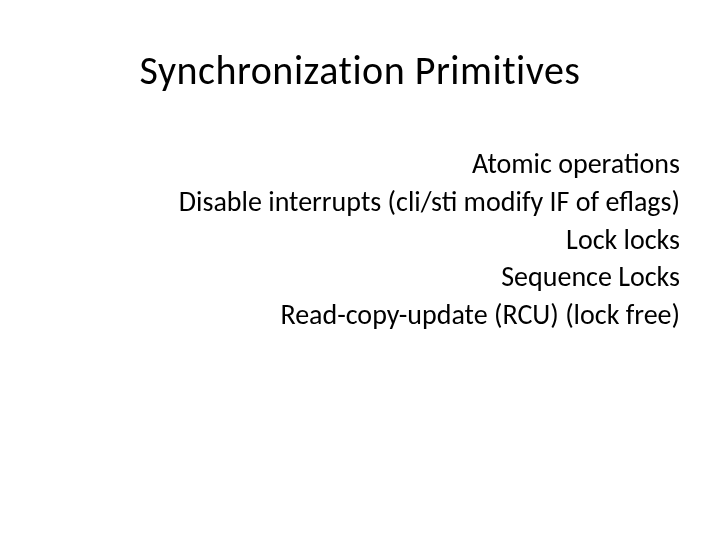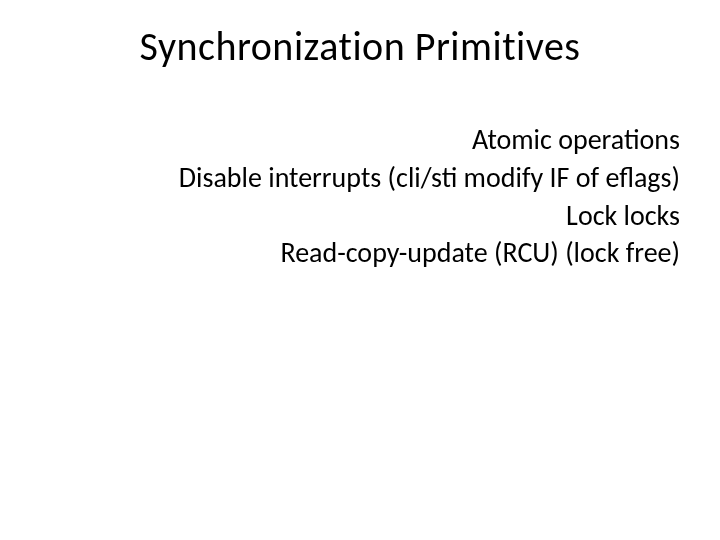--- a/index.html
+++ b/index.html
@@ -11,21 +11,21 @@
       width: 720px;
       height: 540px;
       background: #ffffff;
       font-family: Calibri, "Segoe UI", Arial, sans-serif;
       color: #000000;
       overflow: hidden;
     }
     .slide {
       width: 100%;
       height: 100%;
-      padding: 22px 40px 40px 40px;
+      padding: 46px 40px 40px 40px;
     }
     .title {
       font-size: 40px;
       font-weight: 400;
       text-align: center;
       margin-bottom: 50px;
       letter-spacing: 0.5px;
     }
     .content {
       padding-left: 0px;
@@ -39,15 +39,16 @@
   </style>
 </head>
 <body>
 
 <div class="slide">
   <h1 class="title">Synchronization Primitives</h1>
   <div class="content">
     <div class="item">Atomic operations</div>
     <div class="item">Disable interrupts (cli/sti modify IF of eflags)</div>
     <div class="item">Lock locks</div>
+    <div class="item">Sequence Locks</div>
     <div class="item">Read-copy-update (RCU) (lock free)</div>
   </div>
 </div>
 
 </body></html>

